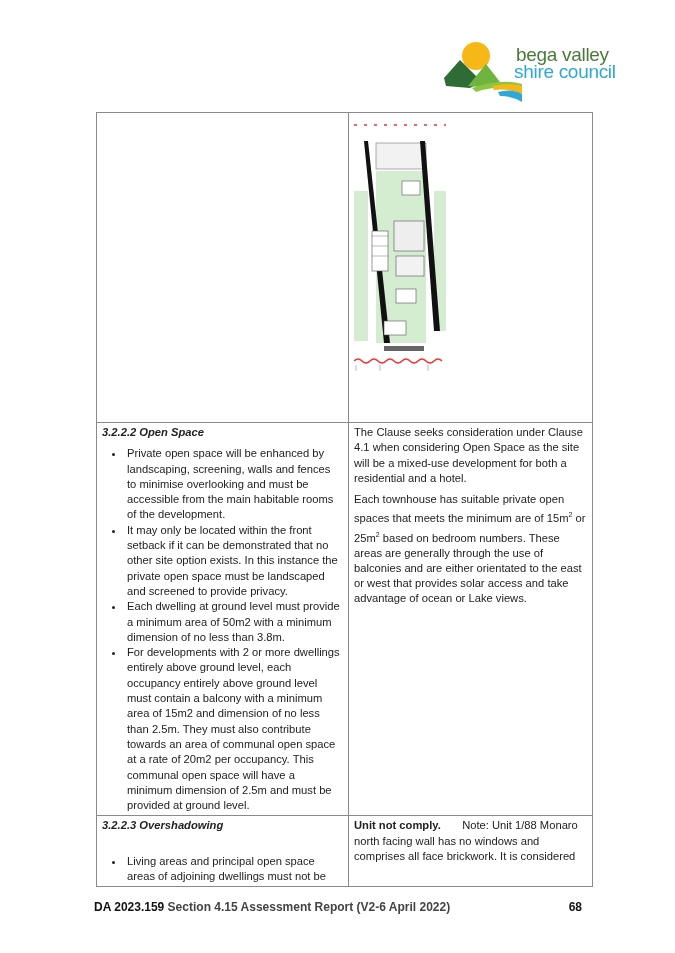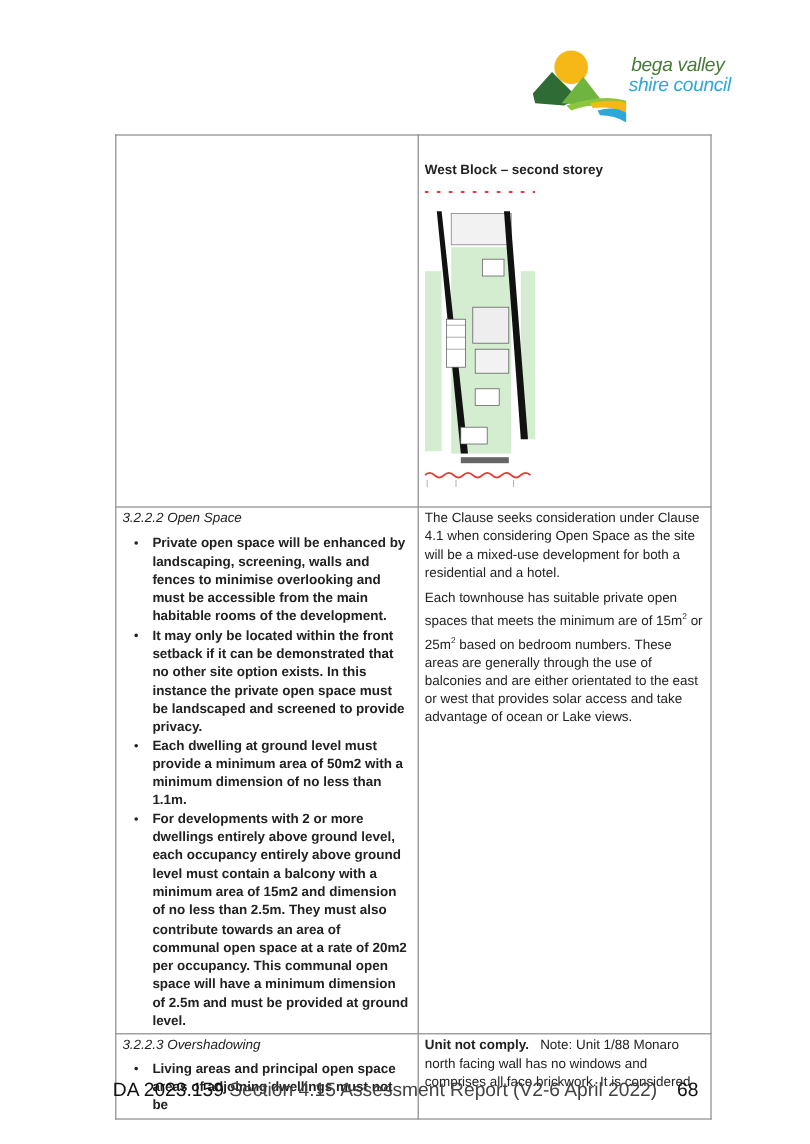--- a/index.html
+++ b/index.html
@@ -1,32 +1,32 @@
 <!DOCTYPE html>
 <html><head>
 <meta charset="utf-8">
 <style>
   html, body { margin: 0; padding: 0; background: #ffffff; }
   body { width: 675px; height: 953px; position: relative; overflow: hidden;
          font-family: "Liberation Sans", sans-serif; color: #222; }
   .logo { position: absolute; left: 442px; top: 38px; width: 195px; height: 68px; }
-  .logo-text { position: absolute; left: 82px; top: 8px; line-height: 17px; font-size: 16px; letter-spacing: -0.3px; font-style: italic; }
+  .logo-text { position: absolute; left: 72px; top: 8px; line-height: 17px; font-size: 19px; letter-spacing: -0.3px; }
   .logo-text .l1 { color: #4a7a3a; display: block; padding-left: 2px; }
   .logo-text .l2 { color: #2ea8d8; display: block; }
   table.doc { position: absolute; left: 96px; top: 112px; width: 497px; border-collapse: collapse; table-layout: fixed; }
   table.doc td { border: 1.5px solid #8a8a8a; vertical-align: top; padding: 2px 6px 2px 5px; font-size: 11.2px; line-height: 15.3px; }
   td.left { width: 240px; }
-  .heading-it { font-weight: normal; font-style: italic; margin: 0; }
-  ul { margin: 6px 0 0 0; padding: 0 0 0 23px; font-weight: bold; }
+  .heading-it { font-weight: bold; font-style: italic; margin: 0; }
+  ul { margin: 6px 0 0 0; padding: 0 0 0 23px; }
   ul li { margin: 0; padding-left: 2px; }
   p { margin: 0; }
   .para2 { margin-top: 6px; }
   .fig-title { font-weight: bold; margin-top: 20px; }
   .plan { margin-top: 6px; width: 92px; height: 250px; }
-  .footer { position: absolute; left: 94px; top: 900px; width: 500px; font-size: 16px; font-weight: normal; color: #111; }
+  .footer { position: absolute; left: 94px; top: 900px; width: 500px; font-size: 12px; font-weight: bold; color: #111; }
   .footer .rest { color: #444; }
   .footer .pg { position: absolute; right: 12px; top: 0; margin-left: 16px; }
 </style>
 </head>
 <body>
 
 <div class="logo">
   <svg width="80" height="68" viewBox="0 0 80 68">
     <circle cx="34" cy="18" r="14" fill="#f6b817"></circle>
     <path d="M2 40 L18 22 L32 36 L40 44 L28 50 L4 48 Z" fill="#2f6b35"></path>
@@ -39,21 +39,20 @@
     <span class="l1">bega valley</span>
     <span class="l2">shire council</span>
   </div>
 </div>
 
 <table class="doc">
   <tbody>
       <tr style="height:310px;">
     <td class="left"></td>
     <td class="right">
-      <div class="fig-title">West Block – second storey</div>
       <svg class="plan" viewBox="0 0 92 250">
         <line x1="0" y1="4" x2="92" y2="4" stroke="#e33" stroke-width="1.5" stroke-dasharray="3 7"></line>
         <rect x="0" y="16" width="92" height="220" fill="#ffffff"></rect>
         <rect x="22" y="50" width="50" height="172" fill="#d4ecd0"></rect>
         <rect x="0" y="70" width="14" height="150" fill="#d4ecd0"></rect>
         <rect x="80" y="70" width="12" height="140" fill="#d4ecd0"></rect>
         <rect x="22" y="22" width="50" height="26" fill="#f2f2f2" stroke="#777" stroke-width="0.6"></rect>
         <path d="M10 20 L14 20 L36 222 L30 222 Z" fill="#111"></path>
         <path d="M66 20 L71 20 L86 210 L80 210 Z" fill="#111"></path>
         <rect x="40" y="100" width="30" height="30" fill="#eee" stroke="#555" stroke-width="0.6"></rect>
@@ -72,38 +71,38 @@
         <line x1="74" y1="244" x2="74" y2="250" stroke="#777" stroke-width="0.5"></line>
       </svg>
     </td>
   </tr>
   <tr>
     <td class="left">
       <p class="heading-it">3.2.2.2 Open Space</p>
       <ul>
         <li>Private open space will be enhanced by landscaping, screening, walls and fences to minimise overlooking and must be accessible from the main habitable rooms of the development.</li>
         <li>It may only be located within the front setback if it can be demonstrated that no other site option exists. In this instance the private open space must be landscaped and screened to provide privacy.</li>
-        <li>Each dwelling at ground level must provide a minimum area of 50m2 with a minimum dimension of no less than 1.1m.</li>
+        <li>Each dwelling at ground level must provide a minimum area of 50m2 with a minimum dimension of no less than 3.8m.</li>
         <li>For developments with 2 or more dwellings entirely above ground level, each occupancy entirely above ground level must contain a balcony with a minimum area of 15m2 and dimension of no less than 2.5m. They must also contribute towards an area of communal open space at a rate of 20m2 per occupancy. This communal open space will have a minimum dimension of 2.5m and must be provided at ground level.</li>
       </ul>
     </td>
     <td class="right">
       <p>The Clause seeks consideration under Clause 4.1 when considering Open Space as the site will be a mixed-use development for both a residential and a hotel.</p>
       <p class="para2"><span>Each townhouse has suitable private open spaces that meets the minimum are of 15m</span><sup style="font-size:7px;">2</sup><span> or 25m</span><sup style="font-size:7px;">2</sup><span> based on bedroom numbers. These areas are generally through the use of balconies and are either orientated to the east or west that provides solar access and take advantage of ocean or Lake views.</span></p>
     </td>
   </tr>
   <tr>
     <td class="left">
       <p class="heading-it">3.2.2.3 Overshadowing</p>
-      <ul style="margin-top:4px;">
+      <ul style="margin-top:20px;">
         <li>Living areas and principal open space areas of adjoining dwellings must not be</li>
       </ul>
     </td>
     <td class="right">
-      <p><b>Unit not comply.</b><span style="white-space:pre-wrap;">   Note: Unit 1/88 Monaro north facing wall has no windows and comprises all face brickwork. It is considered</span></p>
+      <p><b>Unit not comply.</b><span style="white-space:pre-wrap;margin-left:12px;">   Note: Unit 1/88 Monaro north facing wall has no windows and comprises all face brickwork. It is considered</span></p>
     </td>
   </tr>
 </tbody>
   </table>
 
 <div class="footer">
   <span>DA 2023.159</span><span class="rest"> Section 4.15 Assessment Report (V2-6 April 2022)</span>
   <span class="pg">68</span>
 </div>
 

